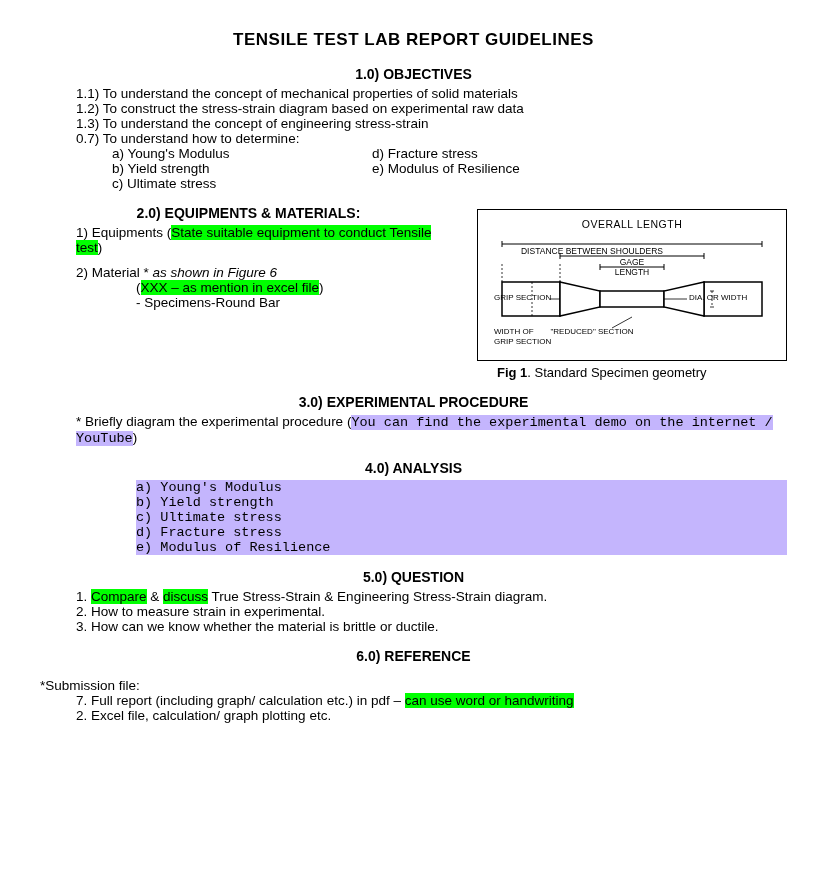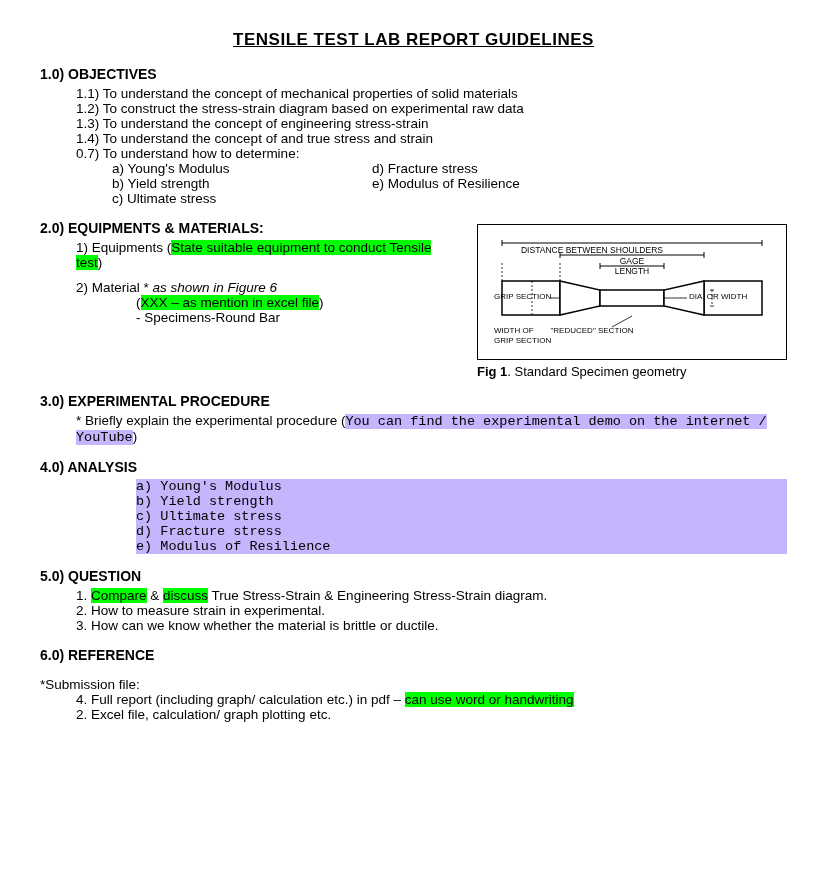--- a/index.html
+++ b/index.html
@@ -13,29 +13,29 @@
       font-size: 13.5px;
       color: #000000;
       padding: 30px 40px;
       width: 827px;
       min-height: 892px;
     }
     .page-title {
       text-align: center;
       font-size: 17px;
       font-weight: bold;
-      text-decoration: underline;
       color: #000000;
       margin-bottom: 16px;
       letter-spacing: 0.5px;
     }
     .section-heading {
       font-weight: bold;
       font-size: 14px;
       margin-bottom: 4px;
+      text-align: center;
     }
     .section {
       margin-bottom: 14px;
     }
     .indent-1 {
       margin-left: 36px;
     }
     .indent-2 {
       margin-left: 60px;
     }
@@ -78,41 +78,41 @@
     .specimen-svg {
       display: block;
       margin: 0 auto;
     }
     .fig-caption {
       font-size: 13px;
       margin-top: 4px;
     }
     .fig-caption b {
       font-weight: bold;
+      margin-left: 20px;
     }
     .two-col-list {
       display: flex;
       gap: 0;
     }
     .two-col-list .col {
       min-width: 200px;
     }
   </style>
 </head>
 <body>
 
 <div class="page-title">TENSILE TEST LAB REPORT GUIDELINES</div>
 
 <div class="section">
   <div class="section-heading">1.0) OBJECTIVES</div>
   <div class="indent-1">
     <div>1.1) To understand the concept of mechanical properties of solid materials</div>
     <div>1.2) To construct the stress-strain diagram based on experimental raw data</div>
     <div>1.3) To understand the concept of engineering stress-strain</div>
-    <div>1.4) To understand the concept of and true stress and strain</div>
     <div>0.7) To understand how to determine:</div>
     <div class="two-col-list indent-1">
       <div class="col">
         <div>a) Young's Modulus</div>
         <div>b) Yield strength</div>
         <div>c) Ultimate stress</div>
       </div>
       <div class="col" style="margin-left:60px;">
         <div>d) Fracture stress</div>
         <div>e) Modulus of Resilience</div>
@@ -134,20 +134,21 @@
         </div>
         <div class="indent-2">
           <span>(</span><span class="highlight-green">XXX – as mention in excel file</span><span>)</span>
         </div>
         <div class="indent-2">- Specimens-Round Bar</div>
       </div>
     </div>
     <div class="right-col">
 
       <div class="diagram-container">
+        <div class="diagram-title">OVERALL LENGTH</div>
         <svg class="specimen-svg" width="280" height="120">
 
           <line x1="10" y1="10" x2="270" y2="10" stroke="#000" stroke-width="1"></line>
           <line x1="10" y1="7" x2="10" y2="13" stroke="#000" stroke-width="1"></line>
           <line x1="270" y1="7" x2="270" y2="13" stroke="#000" stroke-width="1"></line>
 
           <line x1="68" y1="22" x2="212" y2="22" stroke="#000" stroke-width="1"></line>
           <line x1="68" y1="19" x2="68" y2="25" stroke="#000" stroke-width="1"></line>
           <line x1="212" y1="19" x2="212" y2="25" stroke="#000" stroke-width="1"></line>
           <text x="100" y="20" font-size="8.5" font-family="Arial" text-anchor="middle">DISTANCE BETWEEN SHOULDERS</text>
@@ -192,21 +193,21 @@
       <div class="fig-caption">
         <b>Fig 1</b><span>. Standard Specimen geometry</span>
       </div>
     </div>
   </div>
 </div>
 
 <div class="section">
   <div class="section-heading">3.0) EXPERIMENTAL PROCEDURE</div>
   <div class="indent-1">
-    <span>* Briefly explain the experimental procedure (</span><span class="highlight-yellow">You can find the experimental demo on the internet / YouTube</span><span>)</span>
+    <span>* Briefly diagram the experimental procedure (</span><span class="highlight-yellow">You can find the experimental demo on the internet / YouTube</span><span>)</span>
   </div>
 </div>
 
 <div class="section">
   <div class="section-heading">4.0) ANALYSIS</div>
   <div class="indent-1">
     <div class="indent-2">
       <div class="highlight-yellow">a) Young's Modulus</div>
       <div class="highlight-yellow">b) Yield strength</div>
       <div class="highlight-yellow">c) Ultimate stress</div>
@@ -228,17 +229,17 @@
 </div>
 
 <div class="section">
   <div class="section-heading">6.0) REFERENCE</div>
 </div>
 
 <div class="section">
   <div>*Submission file:</div>
   <div class="indent-1">
     <div>
-      <span>4. Full report (including graph/ calculation etc.) in pdf – </span><span class="highlight-green">can use word or handwriting</span>
+      <span>7. Full report (including graph/ calculation etc.) in pdf – </span><span class="highlight-green">can use word or handwriting</span>
     </div>
     <div>2. Excel file, calculation/ graph plotting etc.</div>
   </div>
 </div>
 
 </body></html>

